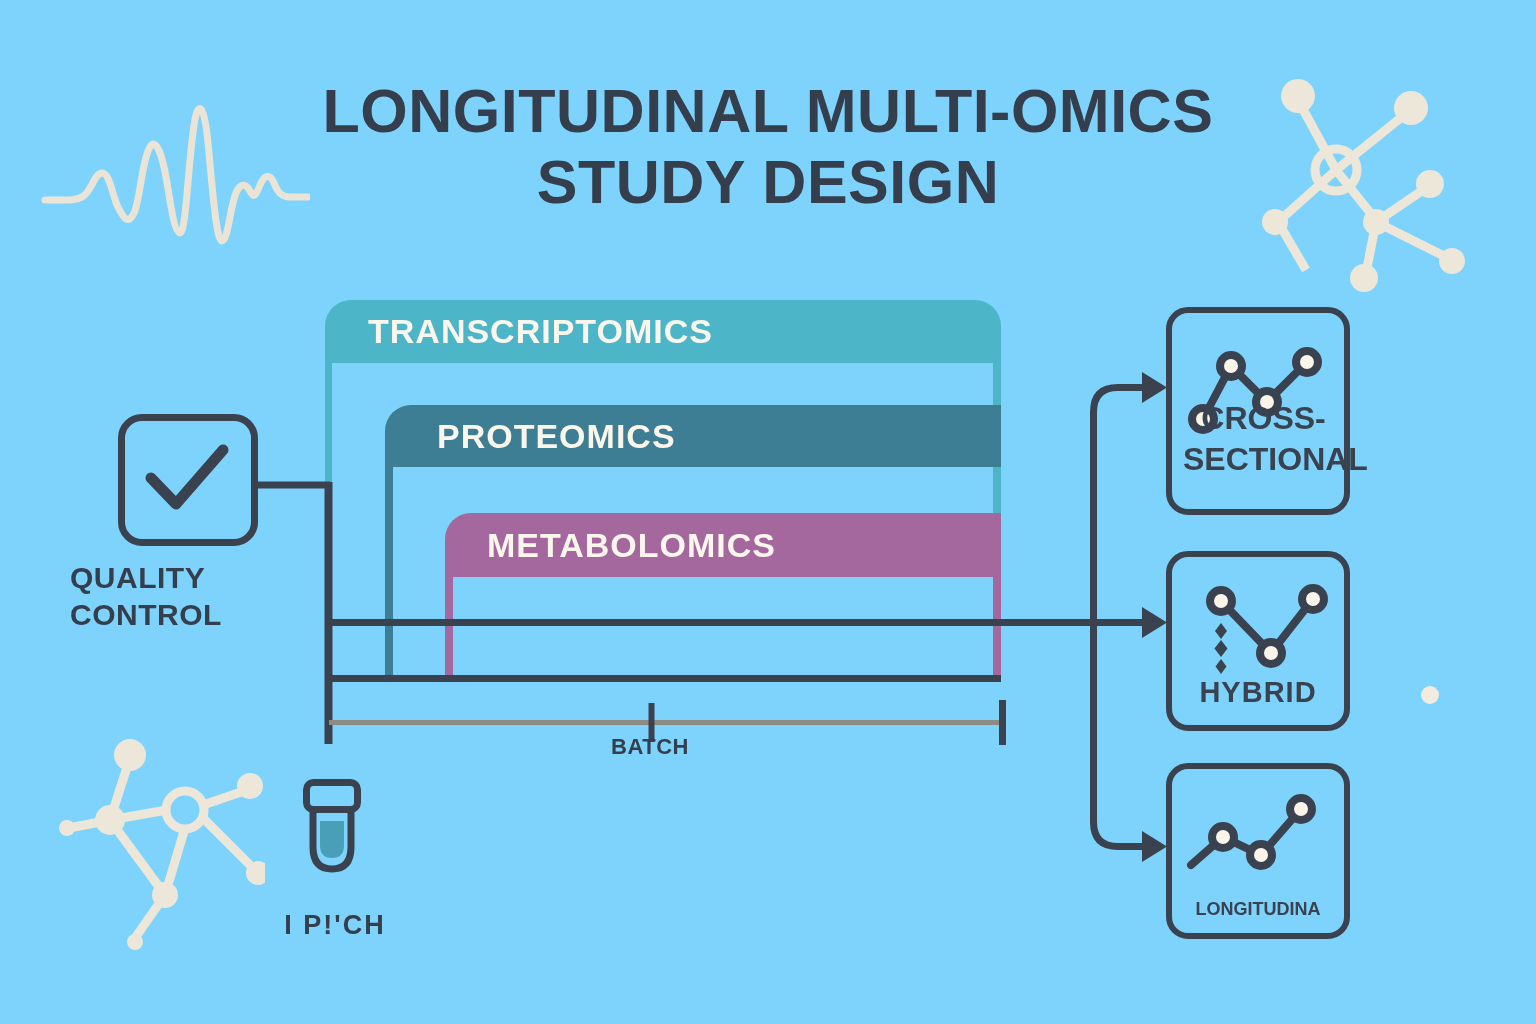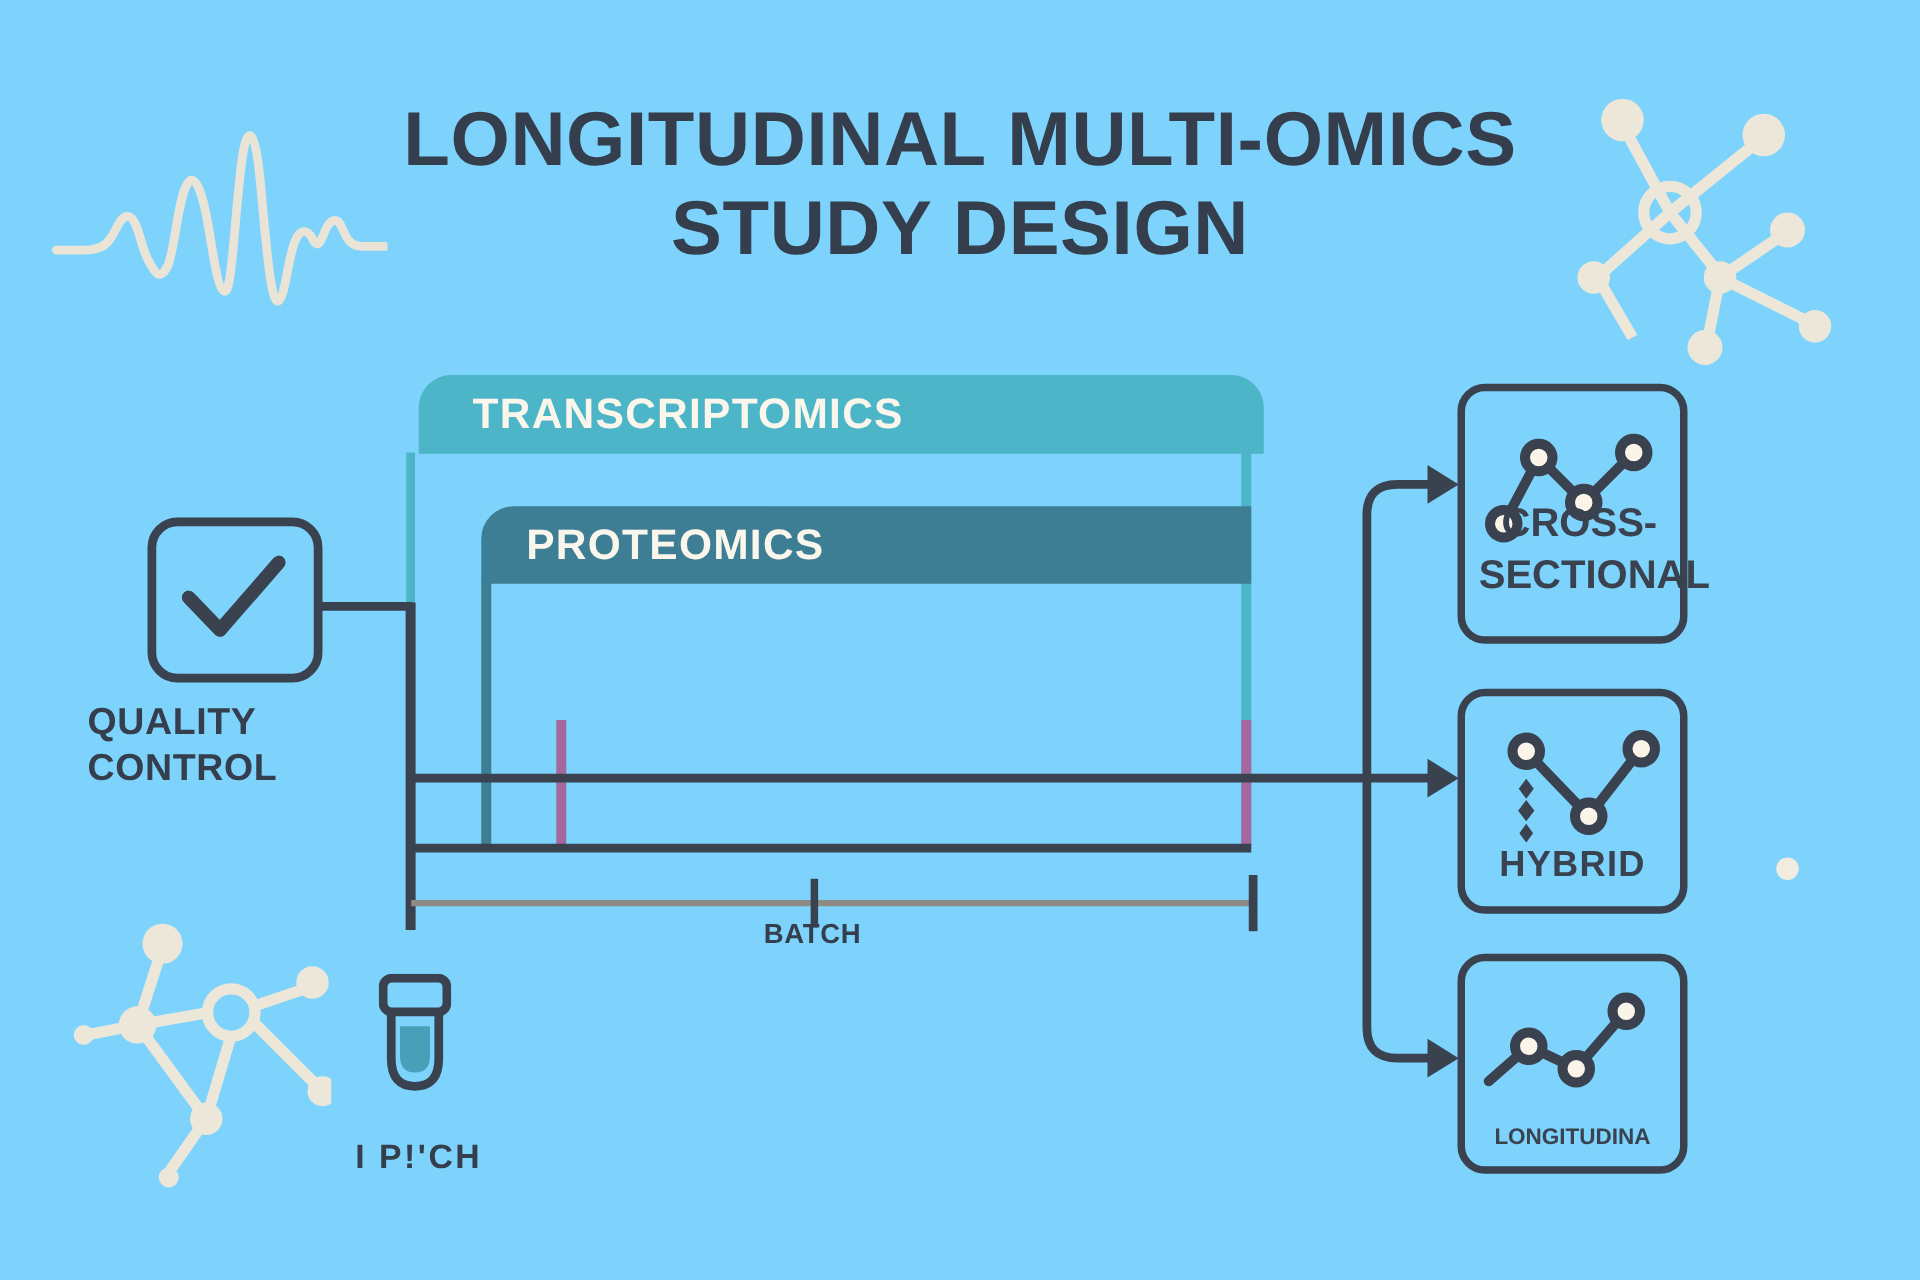--- a/index.html
+++ b/index.html
@@ -7,24 +7,24 @@
     position:relative;width:1536px;height:1024px;background:#7dd3fc;
     font-family:"Liberation Sans",sans-serif;overflow:hidden;color:#353E4C;
   }
   .deco{position:absolute;z-index:0;}
   
   .title{position:absolute;left:0;right:0;top:76px;text-align:center;z-index:3;
          font-weight:bold;font-size:61px;line-height:1.17;letter-spacing:0.5px;color:#353E4C;}
   
   .band{position:absolute;z-index:1;}
   .band .band-label{display:block;font-weight:bold;font-size:34px;letter-spacing:1px;color:#FAF6EC;}
-  .band-trans{left:335px;top:300px;width:676px;height:63px;background:#4DB5C8;border-radius:26px 26px 0 0;}
+  .band-trans{left:325px;top:300px;width:676px;height:63px;background:#4DB5C8;border-radius:26px 26px 0 0;}
   .band-trans .band-label{padding-left:43px;line-height:63px;}
   .band-prot{left:385px;top:405px;width:616px;height:62px;background:#3D7E95;border-radius:26px 0 0 0;}
-  .band-prot .band-label{padding-left:36px;line-height:62px;}
+  .band-prot .band-label{padding-left:52px;line-height:62px;}
   .band-met{left:445px;top:513px;width:556px;height:64px;background:#A4679E;border-radius:26px 0 0 0;}
   .band-met .band-label{padding-left:42px;line-height:64px;}
   .edge{position:absolute;z-index:1;width:8px;}
   .edge-trans-l{left:325px;top:362px;height:122px;background:#4DB5C8;width:7px;}
   .edge-trans-r{left:993px;top:362px;height:314px;background:#4DB5C8;}
   .edge-prot-l{left:385px;top:466px;height:210px;background:#3D7E95;}
   .edge-met-l{left:445px;top:576px;height:100px;background:#A4679E;}
   .edge-met-r{left:993px;top:576px;height:100px;background:#A4679E;}
   
   .qc-box{position:absolute;left:118px;top:414px;width:140px;height:132px;z-index:3;
@@ -127,20 +127,23 @@
     <span class="band-label">TRANSCRIPTOMICS</span>
   </div>
   <div class="edge edge-trans-l"></div>
   <div class="edge edge-trans-r"></div>
 
   <div class="band band-prot">
     <span class="band-label">PROTEOMICS</span>
   </div>
   <div class="edge edge-prot-l"></div>
 
+  <div class="band band-met">
+    <span class="band-label">METABOLOMICS</span>
+  </div>
   <div class="edge edge-met-l"></div>
   <div class="edge edge-met-r"></div>
 
   <svg id="connectors" width="1536" height="1024" viewBox="0 0 1536 1024">
 
     <line x1="254" y1="485" x2="330" y2="485" stroke="#3A4250" stroke-width="7"></line>
 
     <line x1="328.5" y1="482" x2="328.5" y2="744" stroke="#3A4250" stroke-width="8"></line>
 
     <line x1="325" y1="622.5" x2="1146" y2="622.5" stroke="#3A4250" stroke-width="7"></line>

